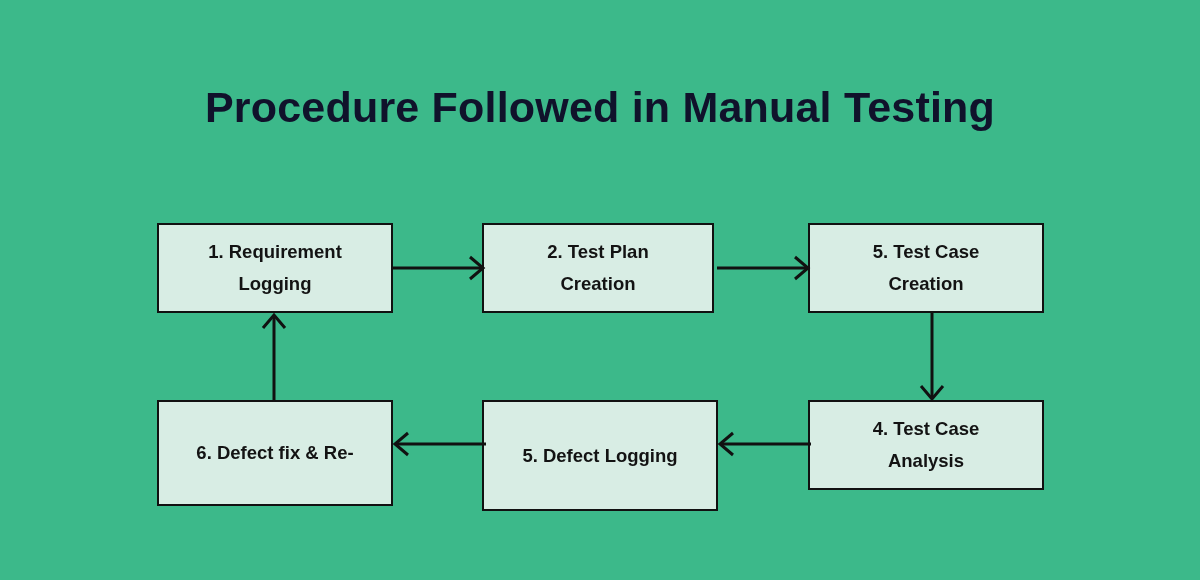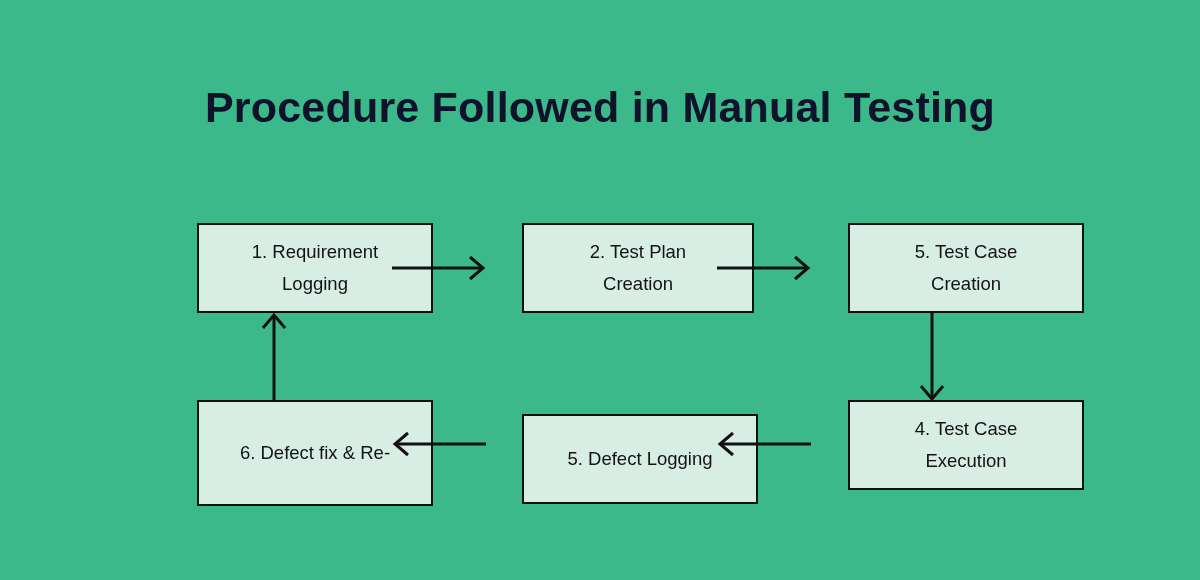--- a/index.html
+++ b/index.html
@@ -34,36 +34,35 @@
     position: absolute;
     box-sizing: border-box;
     background: #d8ede4;
     border: 2px solid #111111;
     display: flex;
     align-items: center;
     justify-content: center;
     text-align: center;
     color: #131313;
     font-size: 18.5px;
-    font-weight: normal;
+    font-weight: bold;
     line-height: 1.72;
     padding: 0 22px;
-    margin-left: 40px;
   }
   .node span {
     display: block;
     width: 100%;
   }
   
   #node-1 { left: 157px; top: 223px; width: 236px; height: 90px; }
   #node-2 { left: 482px; top: 223px; width: 232px; height: 90px; }
   #node-3 { left: 808px; top: 223px; width: 236px; height: 90px; }
   
   #node-6 { left: 157px; top: 400px; width: 236px; height: 106px; }
-  #node-5 { left: 482px; top: 414px; width: 236px; height: 90px; }
+  #node-5 { left: 482px; top: 400px; width: 236px; height: 111px; }
   #node-4 { left: 808px; top: 400px; width: 236px; height: 90px; }
 
   .connector {
     position: absolute;
     overflow: visible;
   }
   .connector line {
     stroke: #111111;
     stroke-width: 3;
   }
@@ -103,21 +102,21 @@
   <div class="node" id="node-3">
     <span>
         <span>5. Test Case</span>
         <span>Creation</span>
       </span>
   </div>
 
   <div class="node" id="node-4">
     <span>
         <span>4. Test Case</span>
-        <span>Execution</span>
+        <span>Analysis</span>
       </span>
   </div>
 
   <div class="node" id="node-5">
     <span>
         <span>5. Defect Logging</span>
       </span>
   </div>
 
   <div class="node" id="node-6">

